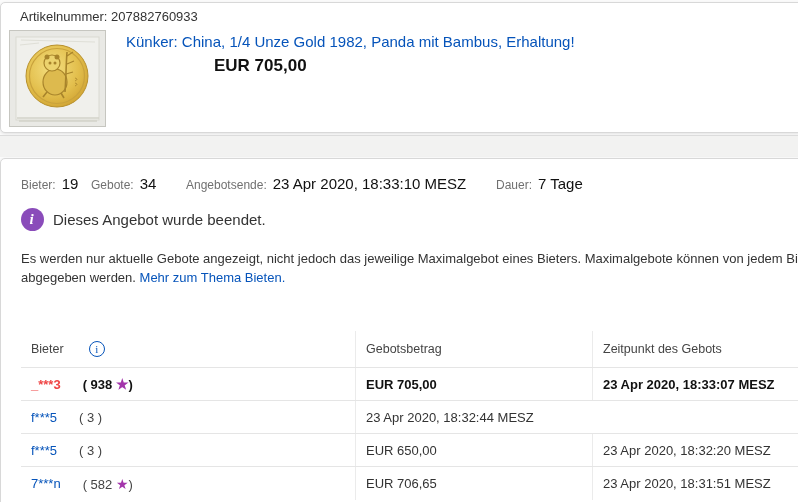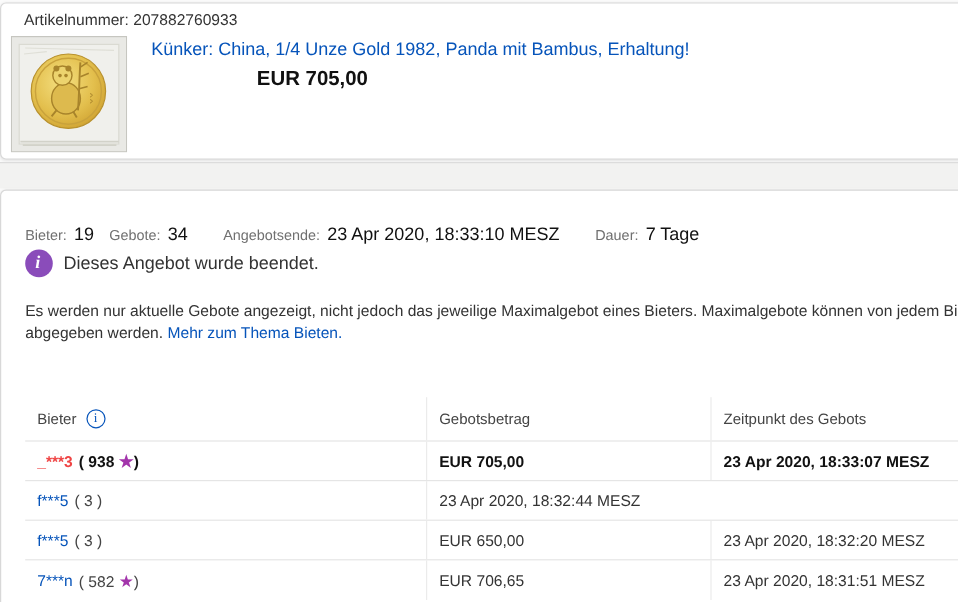--- a/index.html
+++ b/index.html
@@ -18,21 +18,21 @@
 
   
   .artikel-line { position:absolute; left:19px; top:6px; font-size:13px; color:#333; }
   .thumb { position:absolute; left:8px; top:27px; width:97px; height:97px; }
   .item-title { position:absolute; left:125px; top:30px; font-size:15px; }
   .win-label { position:absolute; left:125px; top:57px; width:92px;
                font-size:13px; color:#666; line-height:19px; }
   .win-value { position:absolute; left:213px; top:53px; font-size:17px; font-weight:bold; }
 
   
-  .stat { position:absolute; top:28px; display:inline-flex; align-items:baseline; white-space:nowrap;justify-content:center; }
+  .stat { position:absolute; top:16px; display:inline-flex; align-items:baseline; white-space:nowrap;justify-content:center; }
   .stat .lbl { font-size:12px; color:#707070; margin-right:6px; }
   .stat .val { font-size:15px; color:#111; }
   .stat.p1 { left:20px; }  .stat.p2 { left:90px; }
   .stat.p3 { left:185px; } .stat.p4 { left:495px; }
 
   
   .notice { position:absolute; left:20px; top:49px; display:flex; align-items:center; }
   .info-badge { width:23px; height:23px; border-radius:50%; background:#8a4cba;
                 color:#fff; font-family:"Liberation Serif", serif; font-style:italic;
                 font-weight:bold; font-size:15px; display:flex; align-items:center;
@@ -42,21 +42,21 @@
   
   .desc { position:absolute; left:20px; top:90px; font-size:13px; color:#333; line-height:19px; }
   .desc .l1 { white-space:nowrap; width:1100px; }
 
   
   .bid-table { position:absolute; left:20px; top:172px; width:790px; }
   .trow { display:flex; border-bottom:1px solid #e5e5e5; align-items:center; }
   .thead { height:37px; font-size:12.5px; color:#444; }
   .tr { height:33px; font-size:13px; color:#333; }
   .c1 { width:335px; padding-left:10px; display:flex; align-items:center;
-        border-right:1px solid #ebebeb; align-self:stretch; }
+        border-right:1px solid #ebebeb; align-self:stretch;gap:17px; }
   .c2 { width:237px; padding-left:10px; border-right:1px solid #ebebeb;
         align-self:stretch; display:flex; align-items:center; }
   .c3 { flex:1; padding-left:10px; }
   .tr:last-child { border-bottom:none; }
   .fb { color:#444; margin-left:5px; white-space:pre; }
   .star { color:#a335ab; font-size:14px; }
   .bold, .bold a, .bold .fb { font-weight:bold; color:#111; }
   .bold a { color:#ef4444; }
   .head-info { width:16px; height:16px; border-radius:50%; border:1px solid #0654ba;
                color:#0654ba; font-size:11px; display:inline-flex; align-items:center;

